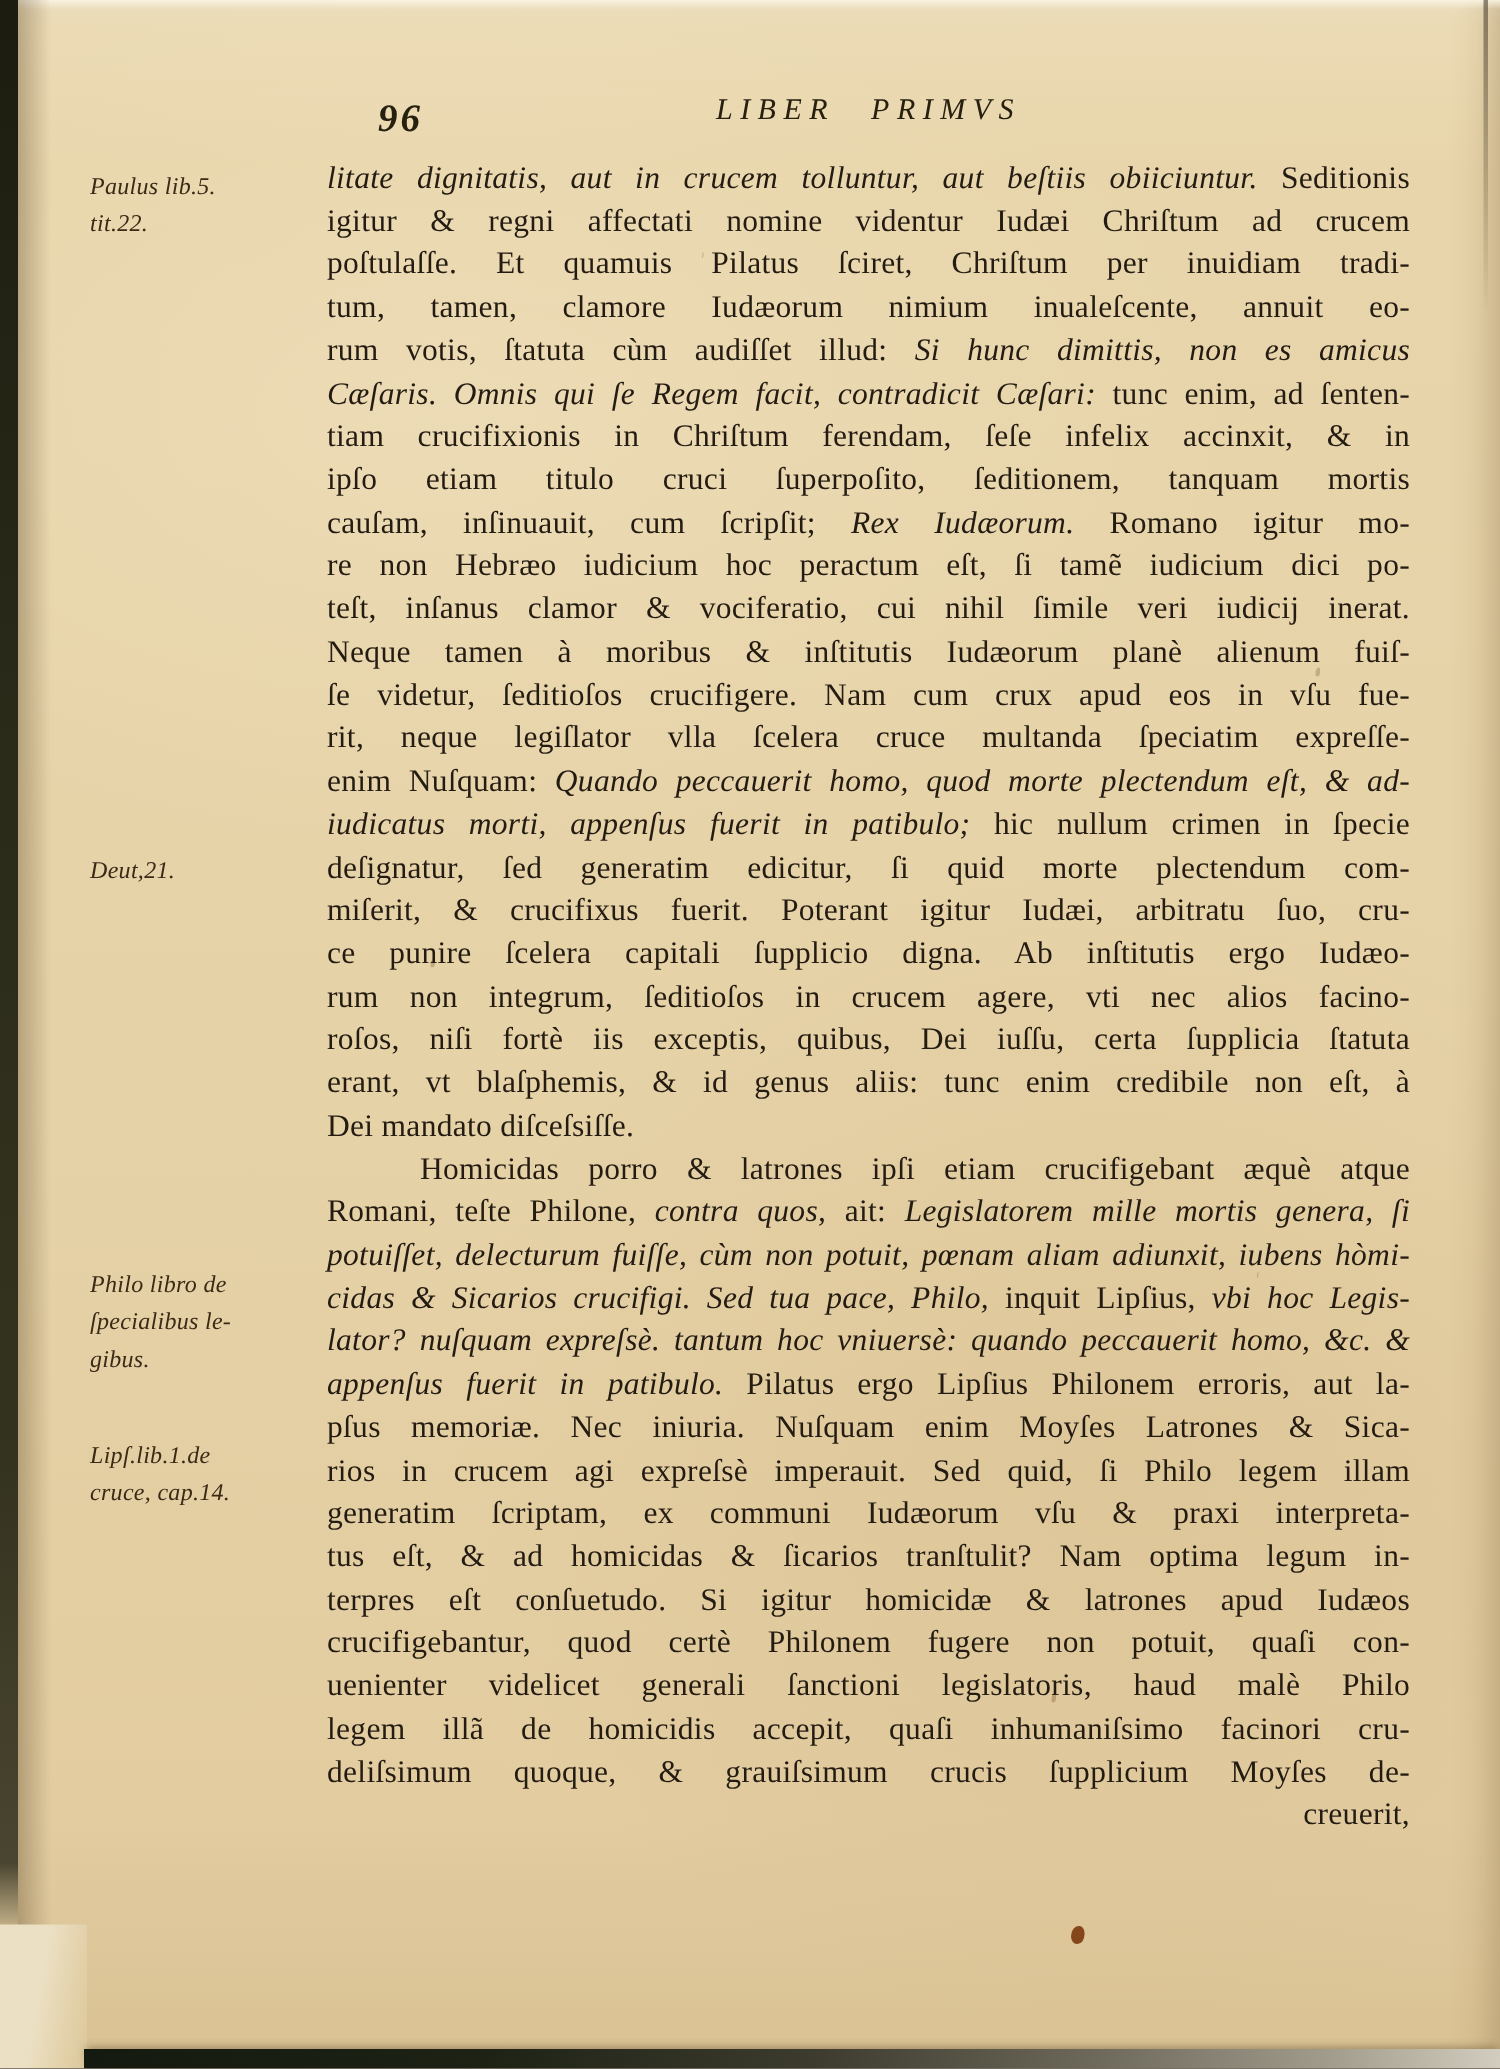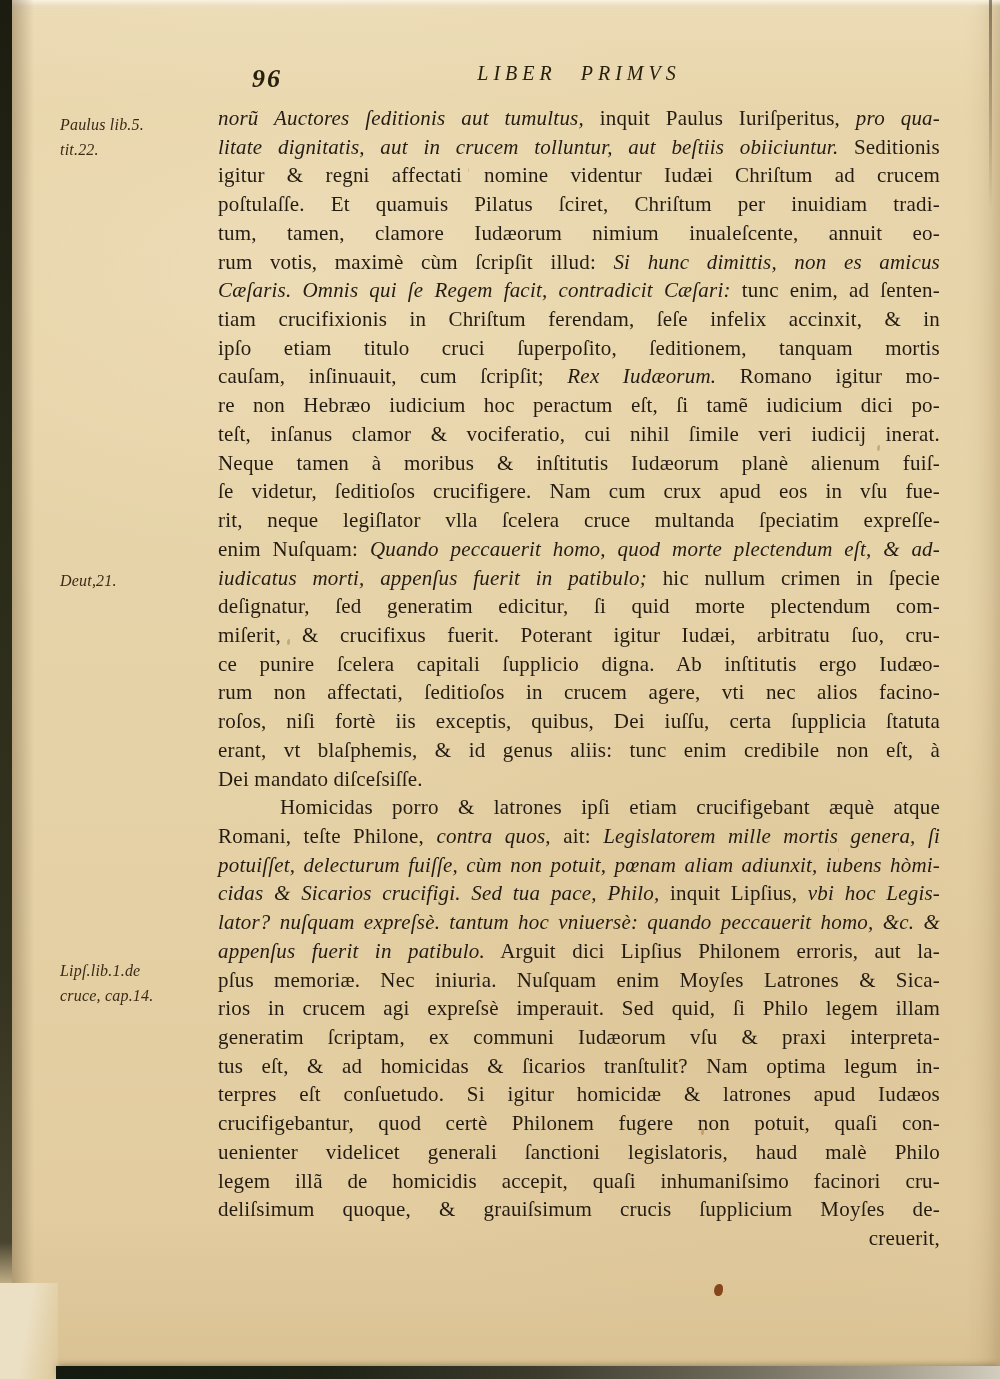--- a/index.html
+++ b/index.html
@@ -76,56 +76,60 @@
   <div class="page-number">96</div>
   <div class="running-title">LIBER PRIMVS</div>
 
   <div class="margin-note note-0">
       <div class="mline">Paulus lib.5.</div>
       <div class="mline">tit.22.</div>
     </div>
   <div class="margin-note note-1">
       <div class="mline">Deut,21.</div>
     </div>
+  <div class="margin-note note-2">
+      <div class="mline">Philo libro de</div>
+      <div class="mline">ſpecialibus le-</div>
+      <div class="mline">gibus.</div>
+    </div>
   <div class="margin-note note-3">
       <div class="mline">Lipſ.lib.1.de</div>
       <div class="mline">cruce, cap.14.</div>
     </div>
 
   <div class="body-text">
-      <div class="line"><span class="it">norũ Auctores ſeditionis aut tumultus,</span><span> inquit Paulus Iuriſperitus, </span><span class="it">pro qua-</span></div>
       <div class="line"><span class="it">litate dignitatis, aut in crucem tolluntur, aut beſtiis obiiciuntur.</span><span> Seditionis</span></div>
       <div class="line"><span>igitur &amp; regni affectati nomine videntur Iudæi Chriſtum ad crucem</span></div>
       <div class="line"><span>poſtulaſſe. Et quamuis Pilatus ſciret, Chriſtum per inuidiam tradi-</span></div>
       <div class="line"><span>tum, tamen, clamore Iudæorum nimium inualeſcente, annuit eo-</span></div>
-      <div class="line"><span>rum votis, maximè cùm ſcripſit illud: </span><span class="it">Si hunc dimittis, non es amicus</span></div>
+      <div class="line"><span>rum votis, ſtatuta cùm audiſſet illud: </span><span class="it">Si hunc dimittis, non es amicus</span></div>
       <div class="line"><span class="it">Cæſaris. Omnis qui ſe Regem facit, contradicit Cæſari:</span><span> tunc enim, ad ſenten-</span></div>
       <div class="line"><span>tiam crucifixionis in Chriſtum ferendam, ſeſe infelix accinxit, &amp; in</span></div>
       <div class="line"><span>ipſo etiam titulo cruci ſuperpoſito, ſeditionem, tanquam mortis</span></div>
       <div class="line"><span>cauſam, inſinuauit, cum ſcripſit; </span><span class="it">Rex Iudæorum.</span><span> Romano igitur mo-</span></div>
       <div class="line"><span>re non Hebræo iudicium hoc peractum eſt, ſi tamẽ iudicium dici po-</span></div>
       <div class="line"><span>teſt, inſanus clamor &amp; vociferatio, cui nihil ſimile veri iudicij inerat.</span></div>
       <div class="line"><span>Neque tamen à moribus &amp; inſtitutis Iudæorum planè alienum fuiſ-</span></div>
       <div class="line"><span>ſe videtur, ſeditioſos crucifigere. Nam cum crux apud eos in vſu fue-</span></div>
       <div class="line"><span>rit, neque legiſlator vlla ſcelera cruce multanda ſpeciatim expreſſe-</span></div>
       <div class="line"><span>enim Nuſquam: </span><span class="it">Quando peccauerit homo, quod morte plectendum eſt, &amp; ad-</span></div>
       <div class="line"><span class="it">iudicatus morti, appenſus fuerit in patibulo;</span><span> hic nullum crimen in ſpecie</span></div>
       <div class="line"><span>deſignatur, ſed generatim edicitur, ſi quid morte plectendum com-</span></div>
       <div class="line"><span>miſerit, &amp; crucifixus fuerit. Poterant igitur Iudæi, arbitratu ſuo, cru-</span></div>
       <div class="line"><span>ce punire ſcelera capitali ſupplicio digna. Ab inſtitutis ergo Iudæo-</span></div>
-      <div class="line"><span>rum non affectati, ſeditioſos in crucem agere, vti nec alios facino-</span></div>
+      <div class="line"><span>rum non integrum, ſeditioſos in crucem agere, vti nec alios facino-</span></div>
       <div class="line"><span>roſos, niſi fortè iis exceptis, quibus, Dei iuſſu, certa ſupplicia ſtatuta</span></div>
       <div class="line"><span>erant, vt blaſphemis, &amp; id genus aliis: tunc enim credibile non eſt, à</span></div>
       <div class="line align-left"><span>Dei mandato diſceſsiſſe.</span></div>
       <div class="line indent"><span>Homicidas porro &amp; latrones ipſi etiam crucifigebant æquè atque</span></div>
       <div class="line"><span>Romani, teſte Philone, </span><span class="it">contra quos,</span><span> ait: </span><span class="it">Legislatorem mille mortis genera, ſi</span></div>
       <div class="line"><span class="it">potuiſſet, delecturum fuiſſe, cùm non potuit, pœnam aliam adiunxit, iubens hòmi-</span></div>
       <div class="line"><span class="it">cidas &amp; Sicarios crucifigi. Sed tua pace, Philo,</span><span> inquit Lipſius, </span><span class="it">vbi hoc Legis-</span></div>
       <div class="line"><span class="it">lator? nuſquam expreſsè. tantum hoc vniuersè: quando peccauerit homo, &amp;c. &amp;</span></div>
-      <div class="line"><span class="it">appenſus fuerit in patibulo.</span><span> Arguit dici Lipſius Philonem erroris, aut la-</span></div>
+      <div class="line"><span class="it">appenſus fuerit in patibulo.</span><span> Pilatus ergo Lipſius Philonem erroris, aut la-</span></div>
       <div class="line"><span>pſus memoriæ. Nec iniuria. Nuſquam enim Moyſes Latrones &amp; Sica-</span></div>
       <div class="line"><span>rios in crucem agi expreſsè imperauit. Sed quid, ſi Philo legem illam</span></div>
       <div class="line"><span>generatim ſcriptam, ex communi Iudæorum vſu &amp; praxi interpreta-</span></div>
       <div class="line"><span>tus eſt, &amp; ad homicidas &amp; ſicarios tranſtulit? Nam optima legum in-</span></div>
       <div class="line"><span>terpres eſt conſuetudo. Si igitur homicidæ &amp; latrones apud Iudæos</span></div>
       <div class="line"><span>crucifigebantur, quod certè Philonem fugere non potuit, quaſi con-</span></div>
       <div class="line"><span>uenienter videlicet generali ſanctioni legislatoris, haud malè Philo</span></div>
       <div class="line"><span>legem illã de homicidis accepit, quaſi inhumaniſsimo facinori cru-</span></div>
       <div class="line"><span>deliſsimum quoque, &amp; grauiſsimum crucis ſupplicium Moyſes de-</span></div>
       <div class="line align-right"><span>creuerit,</span></div>

